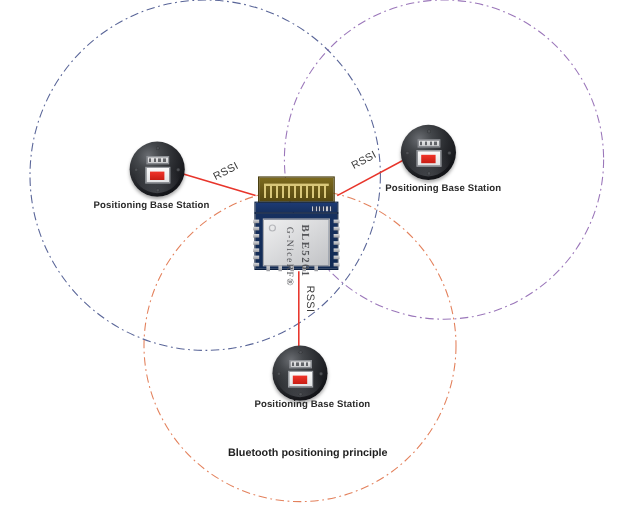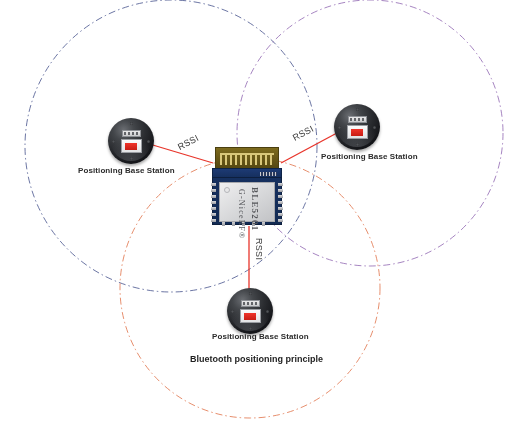--- a/index.html
+++ b/index.html
@@ -305,15 +305,15 @@
     <div class="panel">
       <div class="redblock"></div>
     </div>
   </div>
   <div class="station-label" style="left:212px; top:332px">Positioning Base Station</div>
 
   <div class="rssi" style="left:176px; top:143px; transform:rotate(-27deg); transform-origin:left top;">RSSI</div>
   <div class="rssi" style="left:291px; top:134px; transform:rotate(-28deg); transform-origin:left top;">RSSI</div>
   <div class="rssi" style="left:264px; top:238px; transform:rotate(90deg); transform-origin:left top;">RSSI</div>
 
-  <div class="caption" style="left:190px; top:354px">Bluetooth positioning principle</div>
+  <div class="caption" style="left:190px; top:372px">Bluetooth positioning principle</div>
 
 </div>
 
 </body></html>

